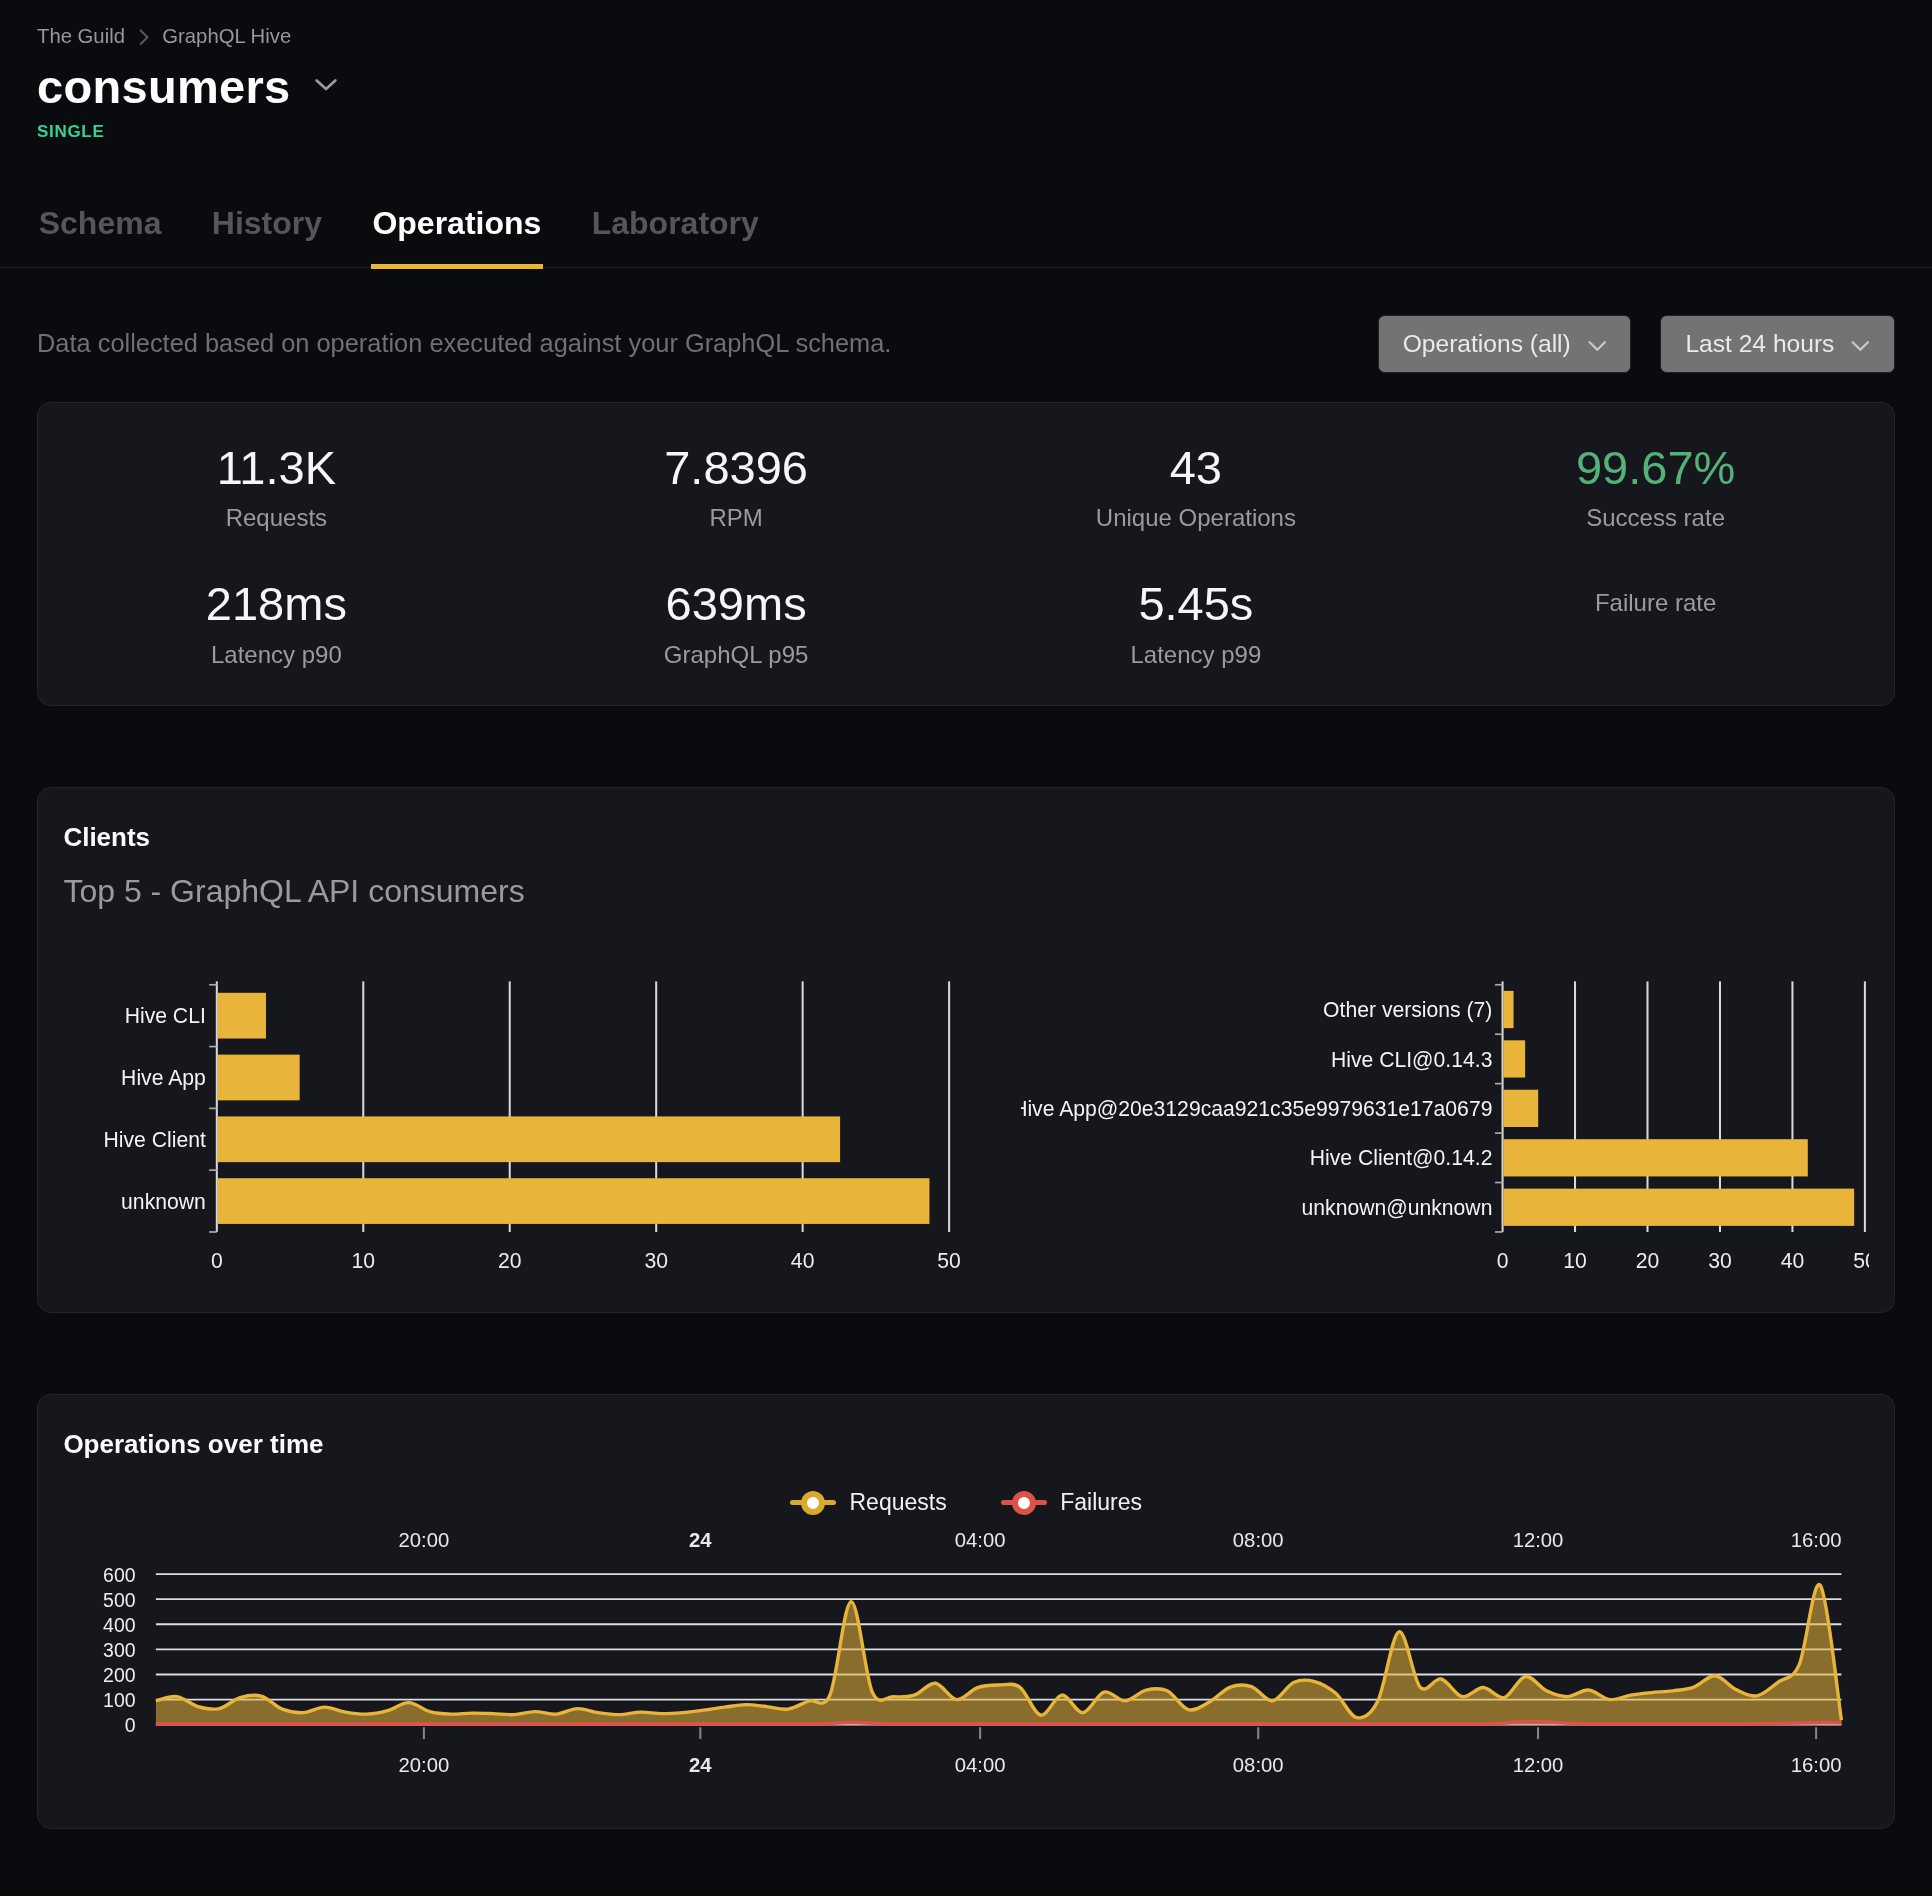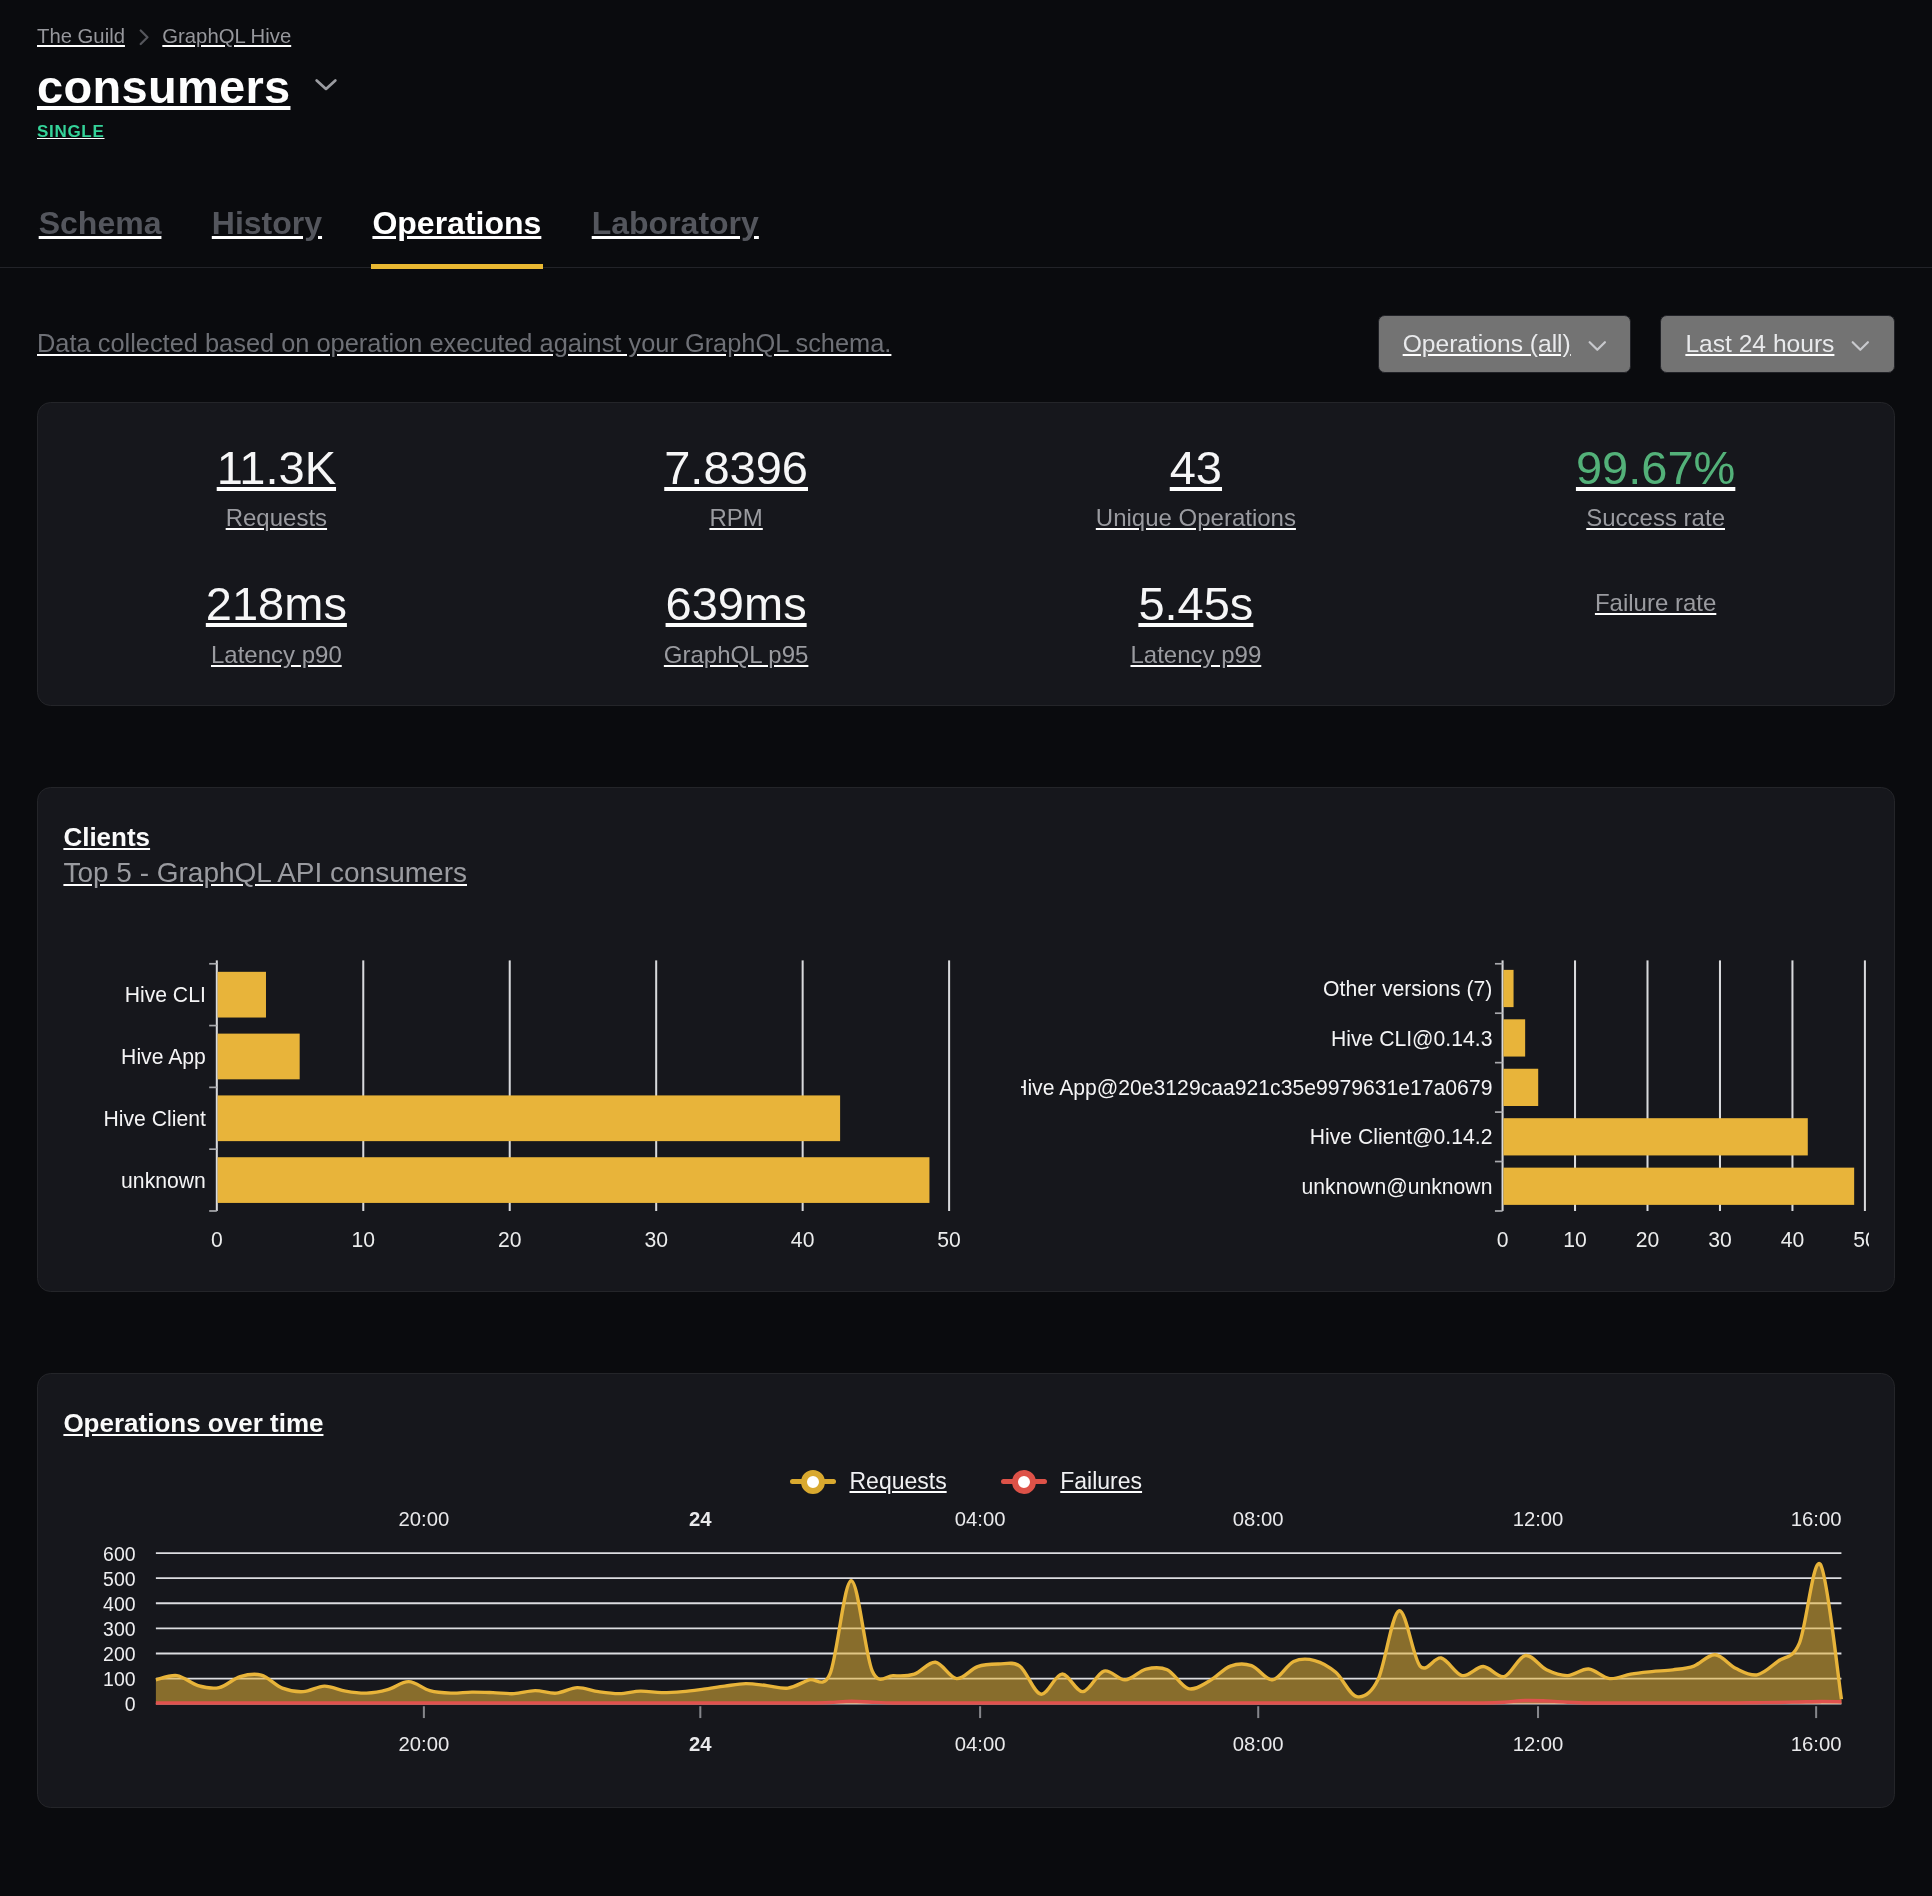--- a/index.html
+++ b/index.html
@@ -4,21 +4,21 @@
 <style>
   * { box-sizing: border-box; }
   html,body { margin:0; padding:0; }
   body {
     width:1932px; height:1897px;
     background:#0a0b0e;
     font-family:"Liberation Sans", sans-serif;
     color:#ffffff;
     overflow:hidden;
   }
-  .page { width:1932px; height:1463px;text-decoration:underline; }
+  .page { width:1932px; height:1463px; }
 
   
   header { padding:25.4px 37px 0; }
   .breadcrumb { display:flex; align-items:center; gap:13.6px; font-size:20.3px; color:#96979c; }
   .crumb { cursor:pointer; }
   .crumb-sep { display:flex; align-items:center; }
   .title-row { margin-top:10.2px; display:flex; align-items:center; gap:24px; }
   .title-row h1 { margin:0; font-size:47px; font-weight:700; letter-spacing:0.3px; color:#fdfdfd; }
   .badge { margin-top:8.5px; font-size:17px; font-weight:700; letter-spacing:0.7px; color:#34d399; }
 
@@ -37,21 +37,21 @@
 
   .stats-card { margin-top:29px; padding:39px 8.5px 36px; display:grid; grid-template-columns:repeat(4,1fr); row-gap:46px; }
   .stat { text-align:center; }
   .stat-value { font-size:47px; color:#f6f6f7; line-height:1.12; }
   .stat-value.success { color:#53b179; }
   .stat-value.failure { color:#d34f4f; }
   .stat-label { margin-top:10.2px; font-size:24px; color:#9a9ba0; }
 
   .content-card { margin-top:81px; padding:34px 25.4px 36px; }
   .card-title { margin:0; font-size:26px; font-weight:700; color:#fafafa; }
-  .card-subtitle { margin:4px 0 0; font-size:28px; color:#9a9ba0; }
+  .card-subtitle { margin:20px 0 0; font-size:32px; color:#9a9ba0; }
 
   .clients-charts { margin-top:68px; display:flex; justify-content:space-between; align-items:flex-start; }
 
   .legend-row { margin-top:29px; display:flex; justify-content:center; gap:54px; }
   .legend-item { display:flex; align-items:center; gap:13.6px; font-size:23px; color:#f1f1f3; cursor:pointer; }
   .legend-marker { position:relative; width:46px; height:24px; }
   .legend-marker .lm-line { position:absolute; left:0; top:9.3px; width:46px; height:5.1px; border-radius:2.5px; }
   .legend-marker .lm-dot { position:absolute; left:11px; top:0; width:24px; height:24px; border-radius:50%; background:#ffffff; border-style:solid; border-width:6px; }
   .legend-requests .lm-line { background:#d9a92f; }
   .legend-requests .lm-dot { border-color:#d9a92f; }

